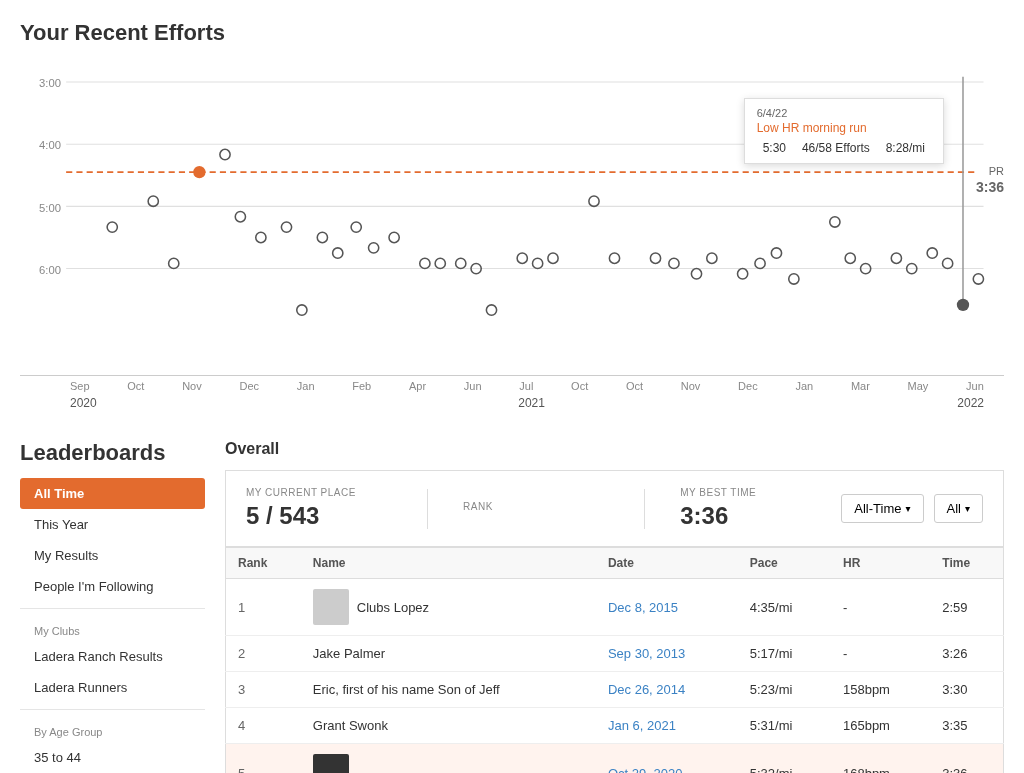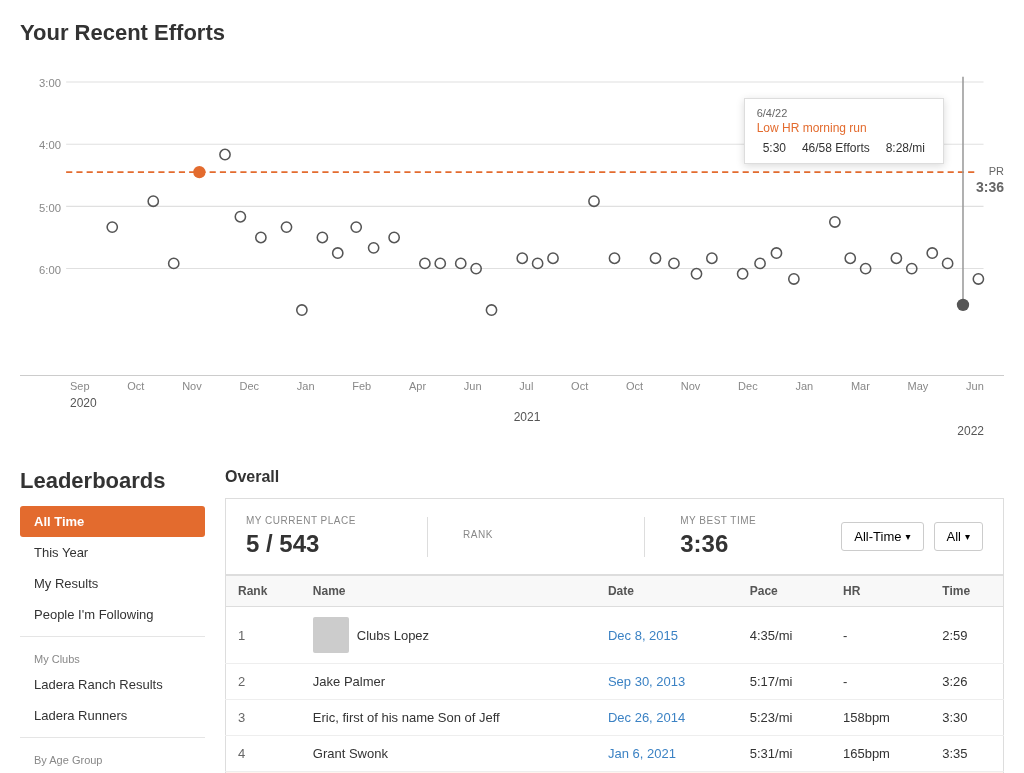--- a/index.html
+++ b/index.html
@@ -182,21 +182,21 @@
       <span style="font-size:11px;color:#888">Oct</span>
       <span style="font-size:11px;color:#888">Oct</span>
       <span style="font-size:11px;color:#888">Nov</span>
       <span style="font-size:11px;color:#888">Dec</span>
       <span style="font-size:11px;color:#888">Jan</span>
       <span style="font-size:11px;color:#888">Mar</span>
       <span style="font-size:11px;color:#888">May</span>
       <span style="font-size:11px;color:#888">Jun</span>
     </div>
 
-    <div style="display:flex; padding-left:50px; padding-right:20px; margin-top:4px;flex-direction:column;">
+    <div style="display:flex; padding-left:50px; padding-right:20px; margin-top:4px;">
       <span class="year-2020" style="font-size:12px;color:#555;flex:0 0 33%">2020</span>
       <span style="font-size:12px;color:#555;flex:0 0 35%;text-align:center">2021</span>
       <span style="font-size:12px;color:#555;flex:1;text-align:right">2022</span>
     </div>
   </div>
 
   <div class="leaderboard-section">
 
     <div class="sidebar">
       <h2 class="sidebar-title">Leaderboards</h2>

